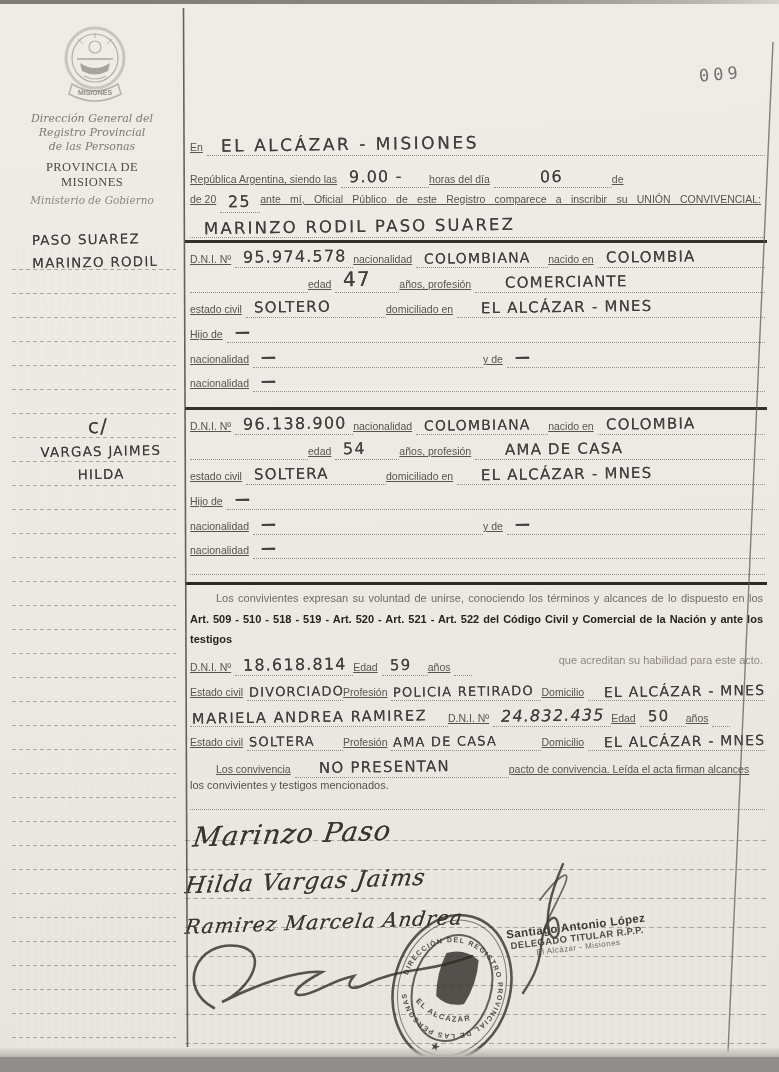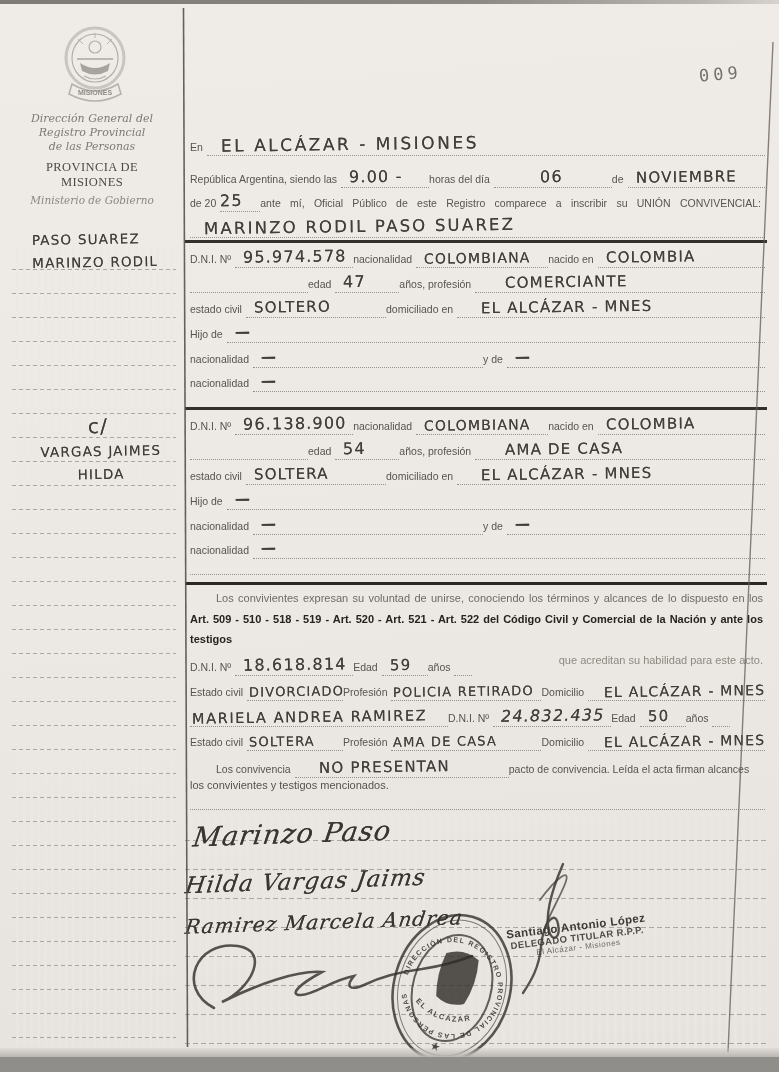--- a/index.html
+++ b/index.html
@@ -30,21 +30,21 @@
        letter-spacing:1.2px;white-space:nowrap;transform:rotate(-1deg);
        text-shadow:0 0 .5px rgba(63,61,57,.7);}
   .mn1{left:32px;top:228px;font-size:13.5px;line-height:23px;}
   .mnc{left:88px;top:414px;font-size:20px;}
   .mn2{left:36px;top:440px;font-size:13.5px;line-height:23px;text-align:center;width:130px;}
 
   
   .pagenum{position:absolute;left:699px;top:64px;font-family:"DejaVu Sans Mono",monospace;
        font-size:17px;letter-spacing:4px;color:#5d5b57;transform:rotate(-5deg);opacity:.85;}
   .row{position:absolute;left:190px;right:14px;display:flex;align-items:flex-end;}
-  .lbl{font-size:10.5px;line-height:13px;color:#57534d;white-space:nowrap;padding:0 4px 2px 0;}
+  .lbl{font-size:10.5px;line-height:13px;color:#57534d;white-space:nowrap;padding:0 4px 2px 0;text-decoration:underline;}
   .lbl-tail{flex:1;text-align:justify;text-align-last:justify;}
   .fill{position:relative;border-bottom:1px dotted #95918a;height:100%;}
   .f-flex{flex:1;}
   .hw{position:absolute;left:8px;bottom:1px;font-family:"DejaVu Sans",sans-serif;color:#413f3b;
        font-size:15px;letter-spacing:1.2px;white-space:nowrap;transform:rotate(-.8deg);
        text-shadow:0 0 .5px rgba(60,58,54,.85);}
   .hw-lg{font-size:17px;letter-spacing:2.5px;}
   .hw-name{font-size:16.5px;letter-spacing:2.2px;}
   .hw-dash{font-weight:bold;letter-spacing:0;}
   .hr1{position:absolute;left:185px;right:12px;height:2.5px;background:#34312d;}
@@ -122,28 +122,25 @@
   <div class="row" style="top:162px;height:26px;">
     <span class="lbl">República Argentina, siendo las</span>
     <span class="fill" style="width:88px;">
       <span class="hw" style="font-size:16px;">9.00 -</span>
     </span>
     <span class="lbl">horas del día</span>
     <span class="fill" style="width:118px;">
       <span class="hw" style="left:46px;font-size:16px;">06</span>
     </span>
     <span class="lbl">de</span>
-    <span class="fill f-flex">
-      <span class="hw">NOVIEMBRE</span>
-    </span>
-  </div>
-  <div class="row" style="top:188px;height:24px;">
+  </div>
+  <div class="row" style="top:188px;height:24px;align-items:center;">
     <span class="lbl">de 20</span>
     <span class="fill" style="width:40px;">
-      <span class="hw" style="left:0;font-size:16px;">25</span>
+      <span class="hw" style="left:8px;font-size:16px;">25</span>
     </span>
     <span class="lbl lbl-tail">ante mí, Oficial Público de este Registro comparece a inscribir su UNIÓN CONVIVENCIAL:</span>
   </div>
   <div class="row" style="top:212px;height:26px;">
     <span class="fill f-flex">
       <span class="hw hw-name" style="left:14px;">MARINZO RODIL PASO SUAREZ</span>
     </span>
   </div>
   <div class="hr1" style="top:240px;"></div>
 
@@ -158,21 +155,21 @@
     </span>
     <span class="lbl">nacido en</span>
     <span class="fill f-flex">
       <span class="hw">COLOMBIA</span>
     </span>
   </div>
   <div class="row" style="top:268px;height:25px;">
     <span class="fill" style="width:118px;"></span>
     <span class="lbl">edad</span>
     <span class="fill" style="width:64px;">
-      <span class="hw" style="font-size:16px;">47</span>
+      <span class="hw" style="font-size:20px;">47</span>
     </span>
     <span class="lbl">años, profesión</span>
     <span class="fill f-flex">
       <span class="hw" style="left:30px;">COMERCIANTE</span>
     </span>
   </div>
   <div class="row" style="top:293px;height:25px;">
     <span class="lbl">estado civil</span>
     <span class="fill" style="width:140px;">
       <span class="hw">SOLTERO</span>

